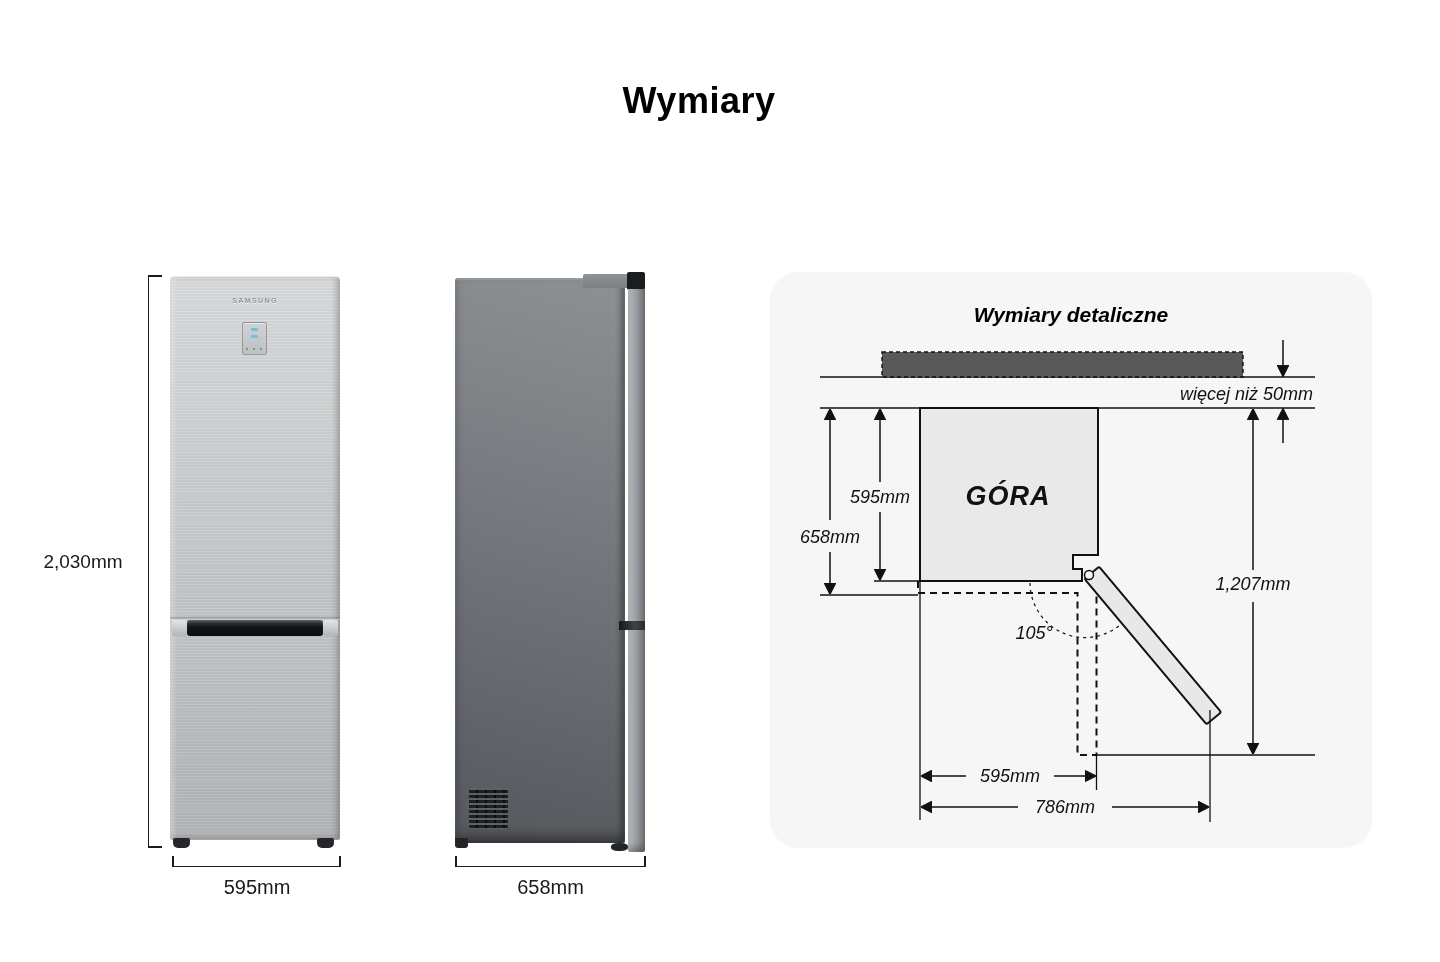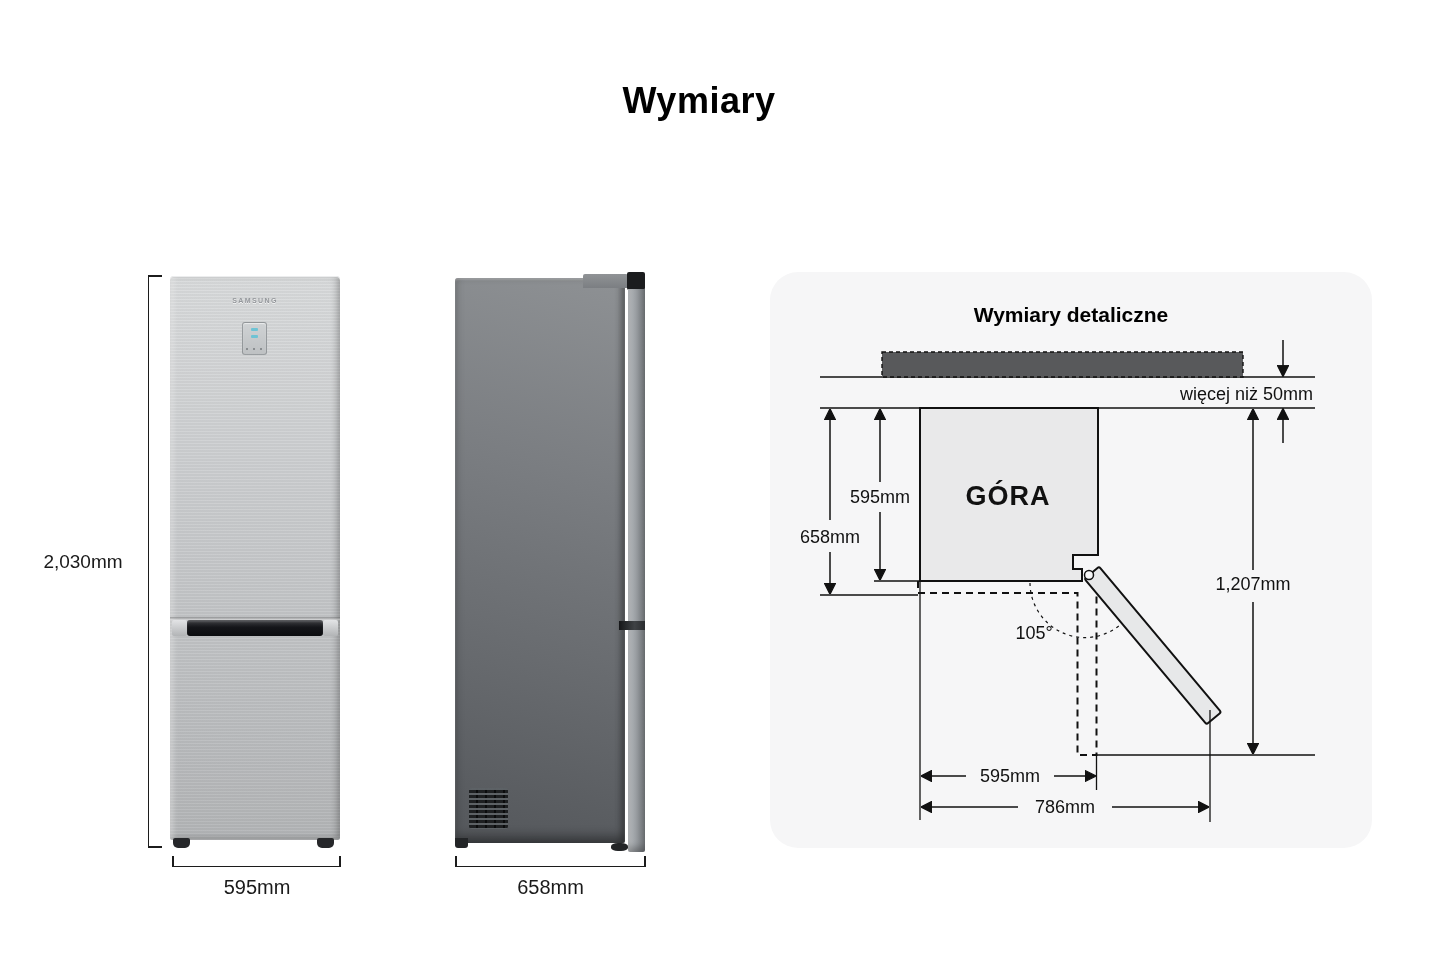--- a/index.html
+++ b/index.html
@@ -59,21 +59,21 @@
      background:linear-gradient(90deg,#151618,#3f4245 60%,#2a2c2f);}
   .vent{position:absolute;left:14px;top:516px;width:39px;height:41px;border-radius:3px;background:#1d1f21;
      background-image:repeating-linear-gradient(180deg,rgba(96,101,105,.95) 0 2px,transparent 2px 5px),
                       repeating-linear-gradient(90deg,transparent 0 7px,#0a0b0c 7px 9px);}
   .side-foot{position:absolute;background:#232527;}
   .side-foot.a{left:0;top:566px;width:13px;height:10px;border-radius:0 0 3px 3px;}
   .side-foot.b{left:156px;top:571px;width:17px;height:8px;border-radius:40%;}
 
   
   .detail-panel{position:absolute;left:770px;top:272px;width:602px;height:576px;
-     background:#f6f6f7;border-radius:28px;}
+     background:#f6f6f7;border-radius:28px;font-style:italic;}
   .panel-title{position:absolute;left:0;top:31px;width:100%;margin:0;text-align:center;
      font-size:21px;font-weight:700;color:#000;}
   .diagram{position:absolute;left:0;top:0;width:602px;height:576px;}
   .diagram line,.diagram path,.diagram rect,.diagram circle{stroke:#111;}
   .diagram text{font-family:"Liberation Sans","DejaVu Sans",sans-serif;fill:#111;font-size:18px;}
   .diagram text.mid{text-anchor:middle;} .diagram text.end{text-anchor:end;}
   .diagram text.big{font-size:27px;font-weight:700;letter-spacing:1px;}
 </style>
 </head>
 <body>

